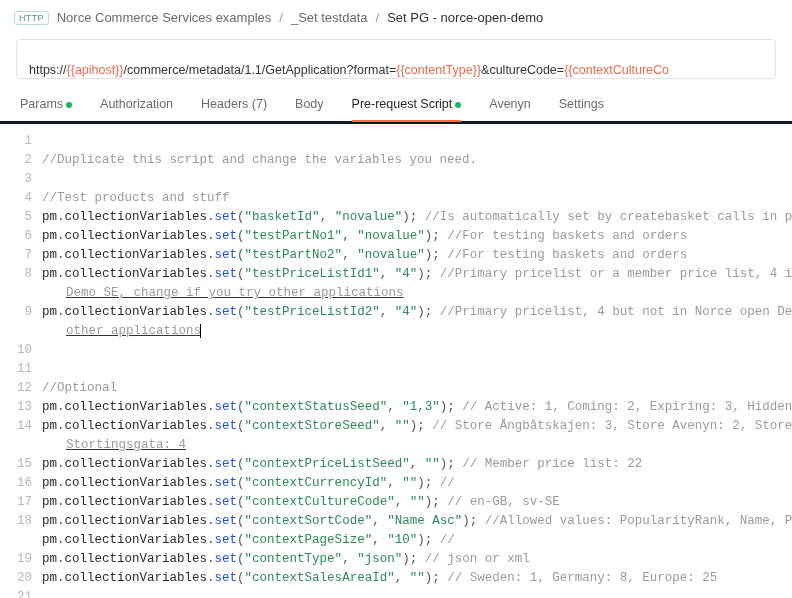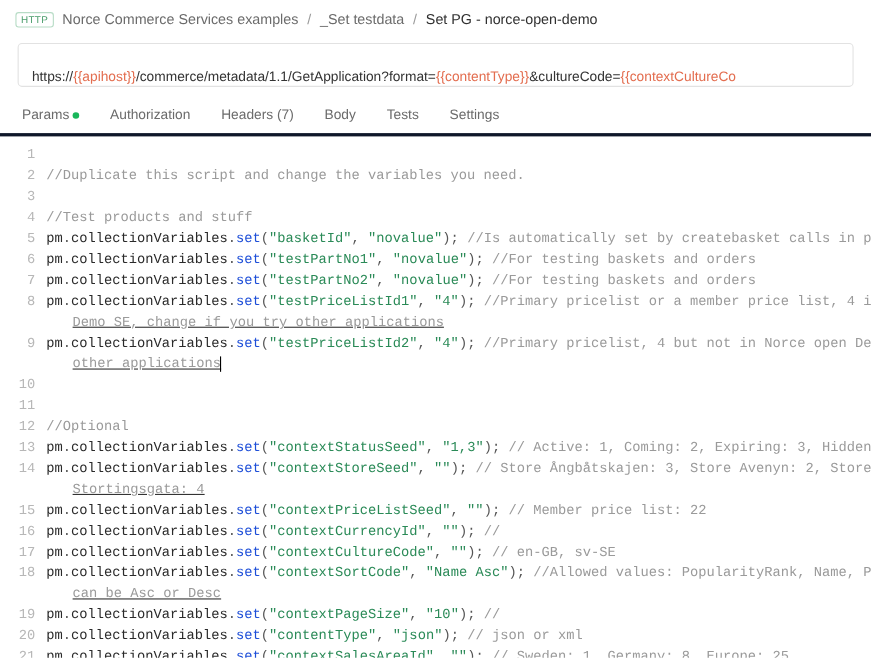--- a/index.html
+++ b/index.html
@@ -152,21 +152,22 @@
   <div class="url">
     <span>https://</span><span class="var">{{apihost}}</span><span>/commerce/metadata/1.1/GetApplication?format=</span><span class="var">{{contentType}}</span><span>&amp;cultureCode=</span><span class="var">{{contextCultureCo</span>
   </div>
 </div>
 
 <div class="tabs">
   <div class="tab"><span>Params</span><span class="dot"></span></div>
   <div class="tab">Authorization</div>
   <div class="tab">Headers (7)</div>
   <div class="tab">Body</div>
-  <div class="tab">Tests</div>
+  <div class="tab active"><span>Pre-request Script</span><span class="dot"></span></div>
+  <div class="tab">Avenyn</div>
   <div class="tab">Settings</div>
 </div>
 
 <div class="editor">
   <div class="gutter" id="gutter">
       <div>1</div>
       <div>2</div>
       <div>3</div>
       <div>4</div>
       <div>5</div>
@@ -206,18 +207,17 @@
       <div class="line">&nbsp;</div>
       <div class="line">&nbsp;</div>
       <div class="line"><span class="c-comment">//Optional</span></div>
       <div class="line"><span class="c-obj">pm</span><span class="c-punc">.</span><span class="c-obj">collectionVariables</span><span class="c-punc">.</span><span class="c-fn">set</span><span class="c-punc">(</span><span class="c-str">"contextStatusSeed"</span><span class="c-punc">, </span><span class="c-str">"1,3"</span><span class="c-punc">);</span> <span class="c-comment">// Active: 1, Coming: 2, Expiring: 3, Hidden: </span></div>
       <div class="line"><span class="c-obj">pm</span><span class="c-punc">.</span><span class="c-obj">collectionVariables</span><span class="c-punc">.</span><span class="c-fn">set</span><span class="c-punc">(</span><span class="c-str">"contextStoreSeed"</span><span class="c-punc">, </span><span class="c-str">""</span><span class="c-punc">);</span> <span class="c-comment">// Store Ångbåtskajen: 3, Store Avenyn: 2, Store D</span></div>
       <div class="line wrap"><span class="c-comment">Stortingsgata: 4</span></div>
       <div class="line"><span class="c-obj">pm</span><span class="c-punc">.</span><span class="c-obj">collectionVariables</span><span class="c-punc">.</span><span class="c-fn">set</span><span class="c-punc">(</span><span class="c-str">"contextPriceListSeed"</span><span class="c-punc">, </span><span class="c-str">""</span><span class="c-punc">);</span> <span class="c-comment">// Member price list: 22</span></div>
       <div class="line"><span class="c-obj">pm</span><span class="c-punc">.</span><span class="c-obj">collectionVariables</span><span class="c-punc">.</span><span class="c-fn">set</span><span class="c-punc">(</span><span class="c-str">"contextCurrencyId"</span><span class="c-punc">, </span><span class="c-str">""</span><span class="c-punc">);</span> <span class="c-comment">//</span></div>
       <div class="line"><span class="c-obj">pm</span><span class="c-punc">.</span><span class="c-obj">collectionVariables</span><span class="c-punc">.</span><span class="c-fn">set</span><span class="c-punc">(</span><span class="c-str">"contextCultureCode"</span><span class="c-punc">, </span><span class="c-str">""</span><span class="c-punc">);</span> <span class="c-comment">// en-GB, sv-SE</span></div>
       <div class="line"><span class="c-obj">pm</span><span class="c-punc">.</span><span class="c-obj">collectionVariables</span><span class="c-punc">.</span><span class="c-fn">set</span><span class="c-punc">(</span><span class="c-str">"contextSortCode"</span><span class="c-punc">, </span><span class="c-str">"Name Asc"</span><span class="c-punc">);</span> <span class="c-comment">//Allowed values: PopularityRank, Name, Pri</span></div>
-      <div class="line wrap"><span class="c-comment">can be Asc or Desc</span></div>
       <div class="line"><span class="c-obj">pm</span><span class="c-punc">.</span><span class="c-obj">collectionVariables</span><span class="c-punc">.</span><span class="c-fn">set</span><span class="c-punc">(</span><span class="c-str">"contextPageSize"</span><span class="c-punc">, </span><span class="c-str">"10"</span><span class="c-punc">);</span> <span class="c-comment">//</span></div>
       <div class="line"><span class="c-obj">pm</span><span class="c-punc">.</span><span class="c-obj">collectionVariables</span><span class="c-punc">.</span><span class="c-fn">set</span><span class="c-punc">(</span><span class="c-str">"contentType"</span><span class="c-punc">, </span><span class="c-str">"json"</span><span class="c-punc">);</span> <span class="c-comment">// json or xml</span></div>
       <div class="line"><span class="c-obj">pm</span><span class="c-punc">.</span><span class="c-obj">collectionVariables</span><span class="c-punc">.</span><span class="c-fn">set</span><span class="c-punc">(</span><span class="c-str">"contextSalesAreaId"</span><span class="c-punc">, </span><span class="c-str">""</span><span class="c-punc">);</span> <span class="c-comment">// Sweden: 1, Germany: 8, Europe: 25</span></div>
     </div>
 </div>
 
 </body></html>

